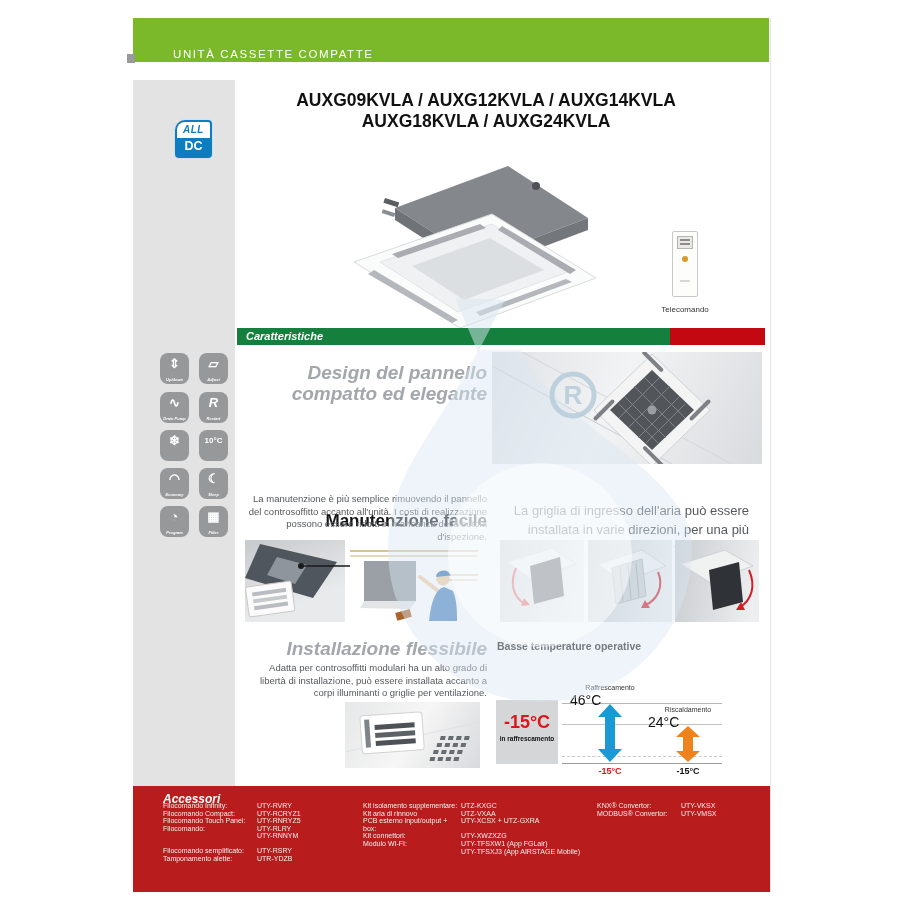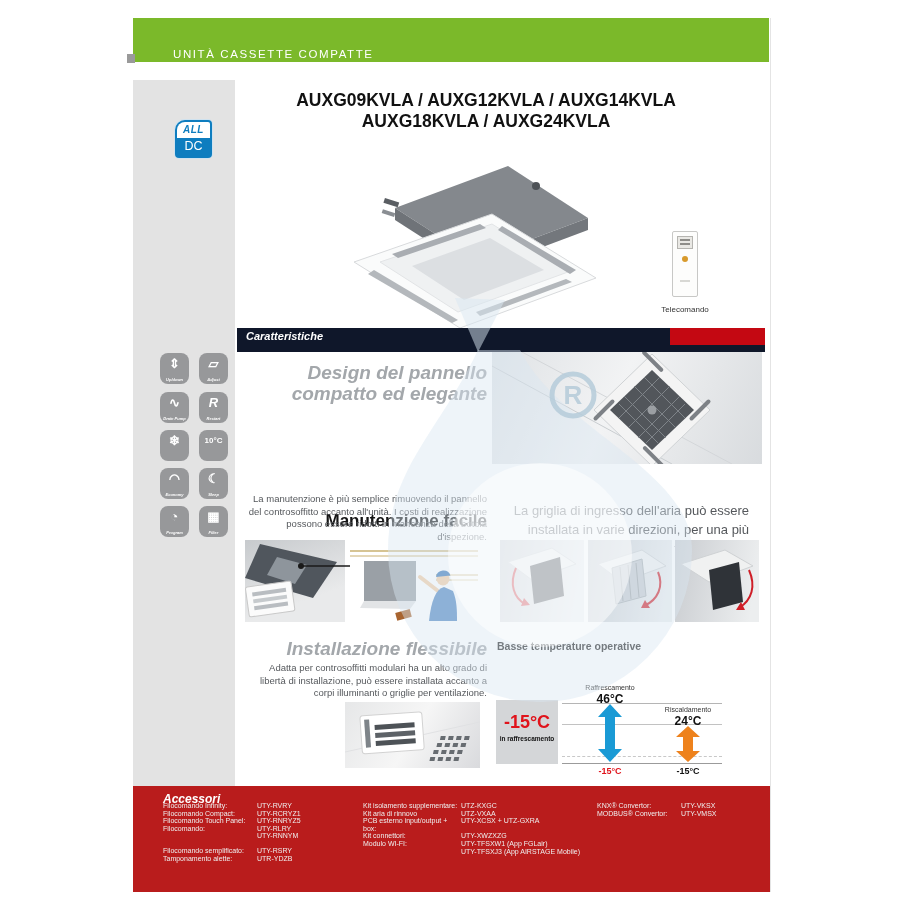--- a/index.html
+++ b/index.html
@@ -19,21 +19,21 @@
 
   .title { left:237px; top:90px; width:498px; text-align:center; color:#111;
     font-size:17.5px; font-weight:bold; line-height:21px; }
 
   
   .alldc { left:175px; top:120px; width:37px; height:38px; background:#0e7dbf;
     border-radius:10px 4px 4px 4px; padding:2px; box-shadow:0 0 0 1px #cfe2ef; }
   .alldc .top { background:#ffffff; border-radius:8px 2px 0 0; height:16px;
     text-align:center; font-size:10px; font-weight:bold; font-style:italic;
     color:#0e7dbf; line-height:16px; letter-spacing:.5px; }
-  .alldc .bot { color:#ffffff; font-weight:normal; font-size:12.5px; text-align:center;
+  .alldc .bot { color:#ffffff; font-weight:bold; font-size:12.5px; text-align:center;
     line-height:17px; }
 
   
   .sidebar { left:133px; top:80px; width:102px; height:706px; background:#e3e3e3; }
   .badge { position:absolute; width:29px; height:31px; background:#97989a;
     border-radius:8px; color:#fff; text-align:center; }
   .badge .glyph { display:block; font-size:13px; line-height:22px; font-weight:bold; }
   .badge .glyph.small { font-size:8px; font-weight:bold; line-height:22px; }
   .badge .blabel { position:absolute; bottom:2px; left:0; right:0; font-size:4px;
     font-style:italic; font-weight:bold; line-height:4px; }
@@ -44,21 +44,21 @@
   .remote .screen { margin:4px auto 0; width:16px; height:13px; background:#e9e8e4;
     border:1px solid #b5b4b0; }
   .remote .screen i { display:block; height:2px; margin:2px 2px 0; background:#8e8d89; }
   .remote .btn { margin:7px auto 0; width:6px; height:6px; border-radius:50%;
     background:#d89a2c; }
   .remote .line { margin:18px auto 0; width:10px; height:2px; background:#d8d8d4; }
   .remote-label { left:643px; top:305px; width:84px; text-align:center; font-size:8px;
     color:#333; }
 
   
-  .red-banner { left:237px; top:328px; width:528px; height:24px; background:#0f172a; }
+  .red-banner { left:237px; top:328px; width:528px; height:17px; background:#15803d; }
   .red-banner .dark { position:absolute; right:0; top:0; width:95px; height:17px;
     background:#c40812; }
   .red-banner span { position:absolute; left:9px; top:2px; color:#fff; font-size:11px;
     font-weight:bold; font-style:italic; }
 
   
   .h-gray { color:#a3a7ab; font-weight:bold; font-size:19px; line-height:21px;
     text-align:right;font-style:italic; }
   .h-black { color:#141414; font-weight:bold; font-size:17px; text-align:right;margin-top:40px; }
   .body-txt { color:#55585c; font-size:9.5px; line-height:12.5px; text-align:right; }
@@ -78,21 +78,21 @@
 
   
   .lt-title { left:497px; top:640px; width:260px; font-size:10.5px; font-weight:bold;
     color:#222; }
   .lt-badge { left:496px; top:700px; width:62px; height:64px; background:#d4d6d8;
     text-align:center; }
   .lt-badge .v { color:#e0131b; font-weight:bold; font-size:18px; margin-top:12px; }
   .lt-badge .c { color:#111; font-weight:bold; font-size:6.5px; margin-top:2px; }
   .gridline { height:1px; background:#b5b5b5; }
   .lt-lab { text-align:center; color:#333; font-size:7px; }
-  .lt-temp { text-align:center; color:#111; font-size:12px; font-weight:bold; }
+  .lt-temp { color:#111; font-size:14px; font-weight:normal; }
   .lt-min { text-align:center; font-size:9px; font-weight:bold; }
 
   
   .footer { left:133px; top:786px; width:637px; height:106px; background:#b91c1c;
     color:#efefef; }
   .footer .acc-title { position:absolute; left:30px; top:6px; font-size:12px;
     font-weight:bold; font-style:italic; color:#ffffff; }
   .acc-col { position:absolute; top:16px; font-size:7px; line-height:7.6px; }
   .acc-row { display:flex; }
   .acc-label { flex:0 0 auto; }

